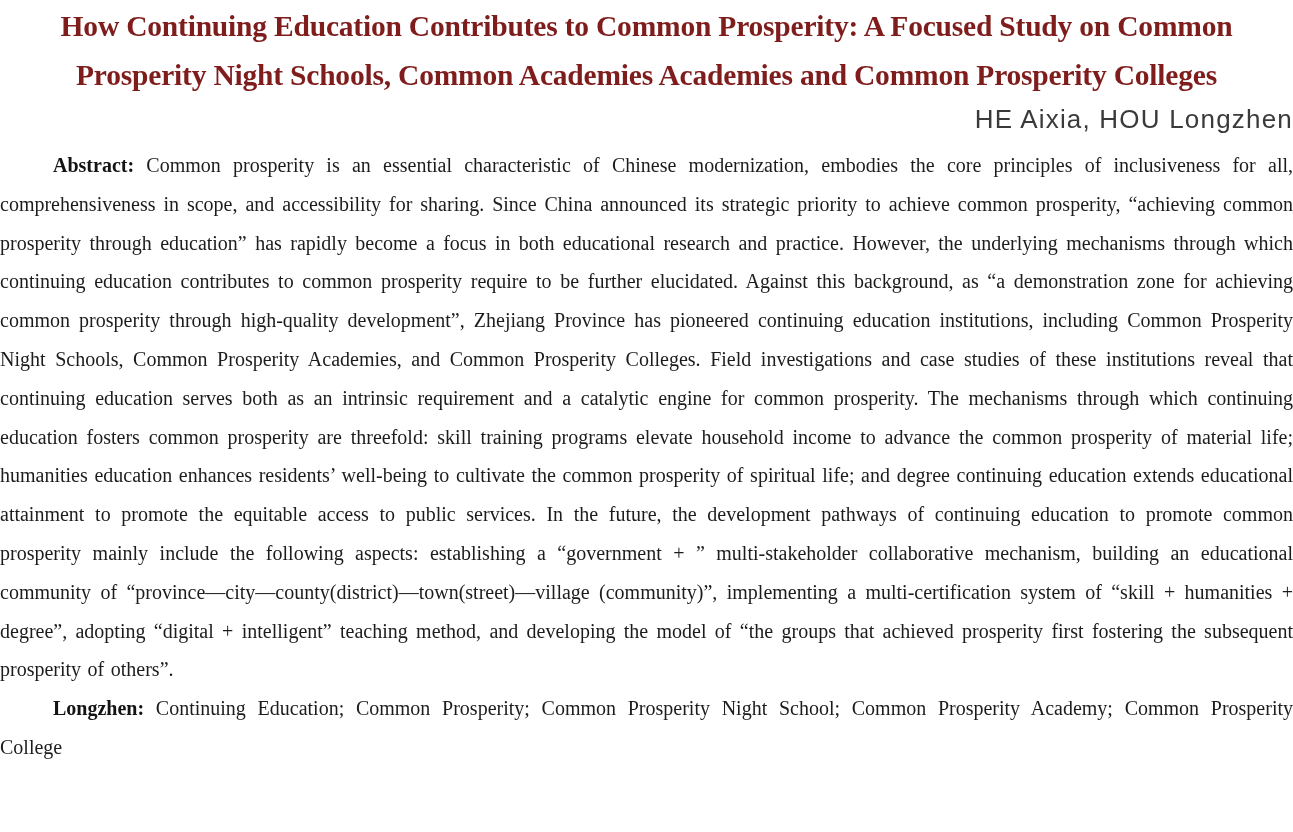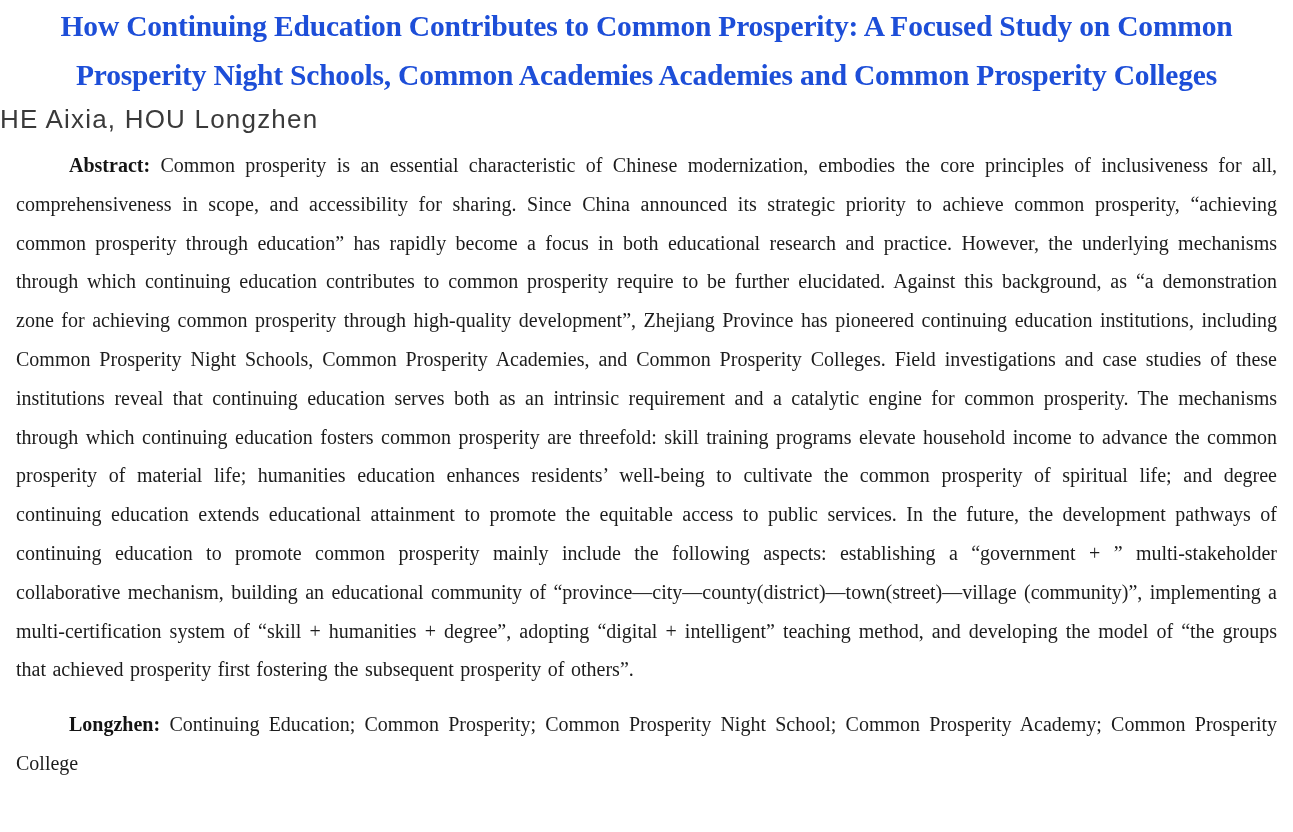--- a/index.html
+++ b/index.html
@@ -14,35 +14,35 @@
     color: #1c1c1c;
   }
   .title {
     margin-top: 2px;
     text-align: center;
     font-family: "Liberation Serif", "DejaVu Serif", serif;
     font-weight: bold;
     font-size: 29.5px;
     line-height: 48.5px;
     letter-spacing: -0.2px;
-    color: #1d4ed8;
+    color: #7f1d1d;
     white-space: nowrap;
   }
   .authors {
     margin-top: 2px;
-    text-align: left;
+    text-align: right;
     font-family: "Liberation Sans", "DejaVu Sans", sans-serif;
     font-weight: normal;
     font-size: 26px;
     line-height: 36px;
     letter-spacing: 1.2px;
     color: #3a3a3a;
   }
   .body-para {
-    margin: 16px;
+    margin: 0;
     padding: 0;
     font-size: 20px;
     line-height: 38.8px;
     text-align: justify;
     word-spacing: 1.5px;
     color: #1c1c1c;
   }
   .abstract-para { margin-top: 9px; }
   .keywords-para { margin-top: 0; }
   .para-indent { display: inline-block; width: 53px; }

